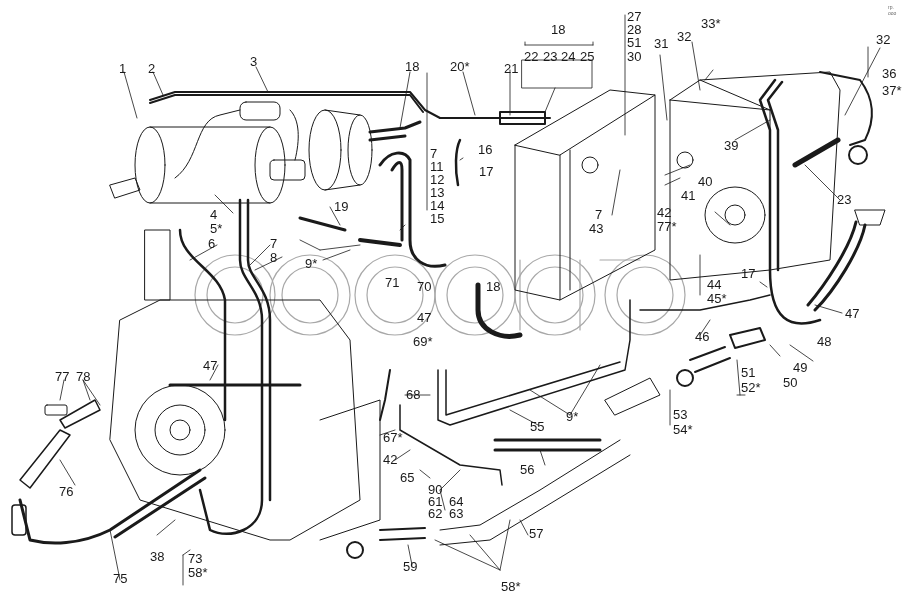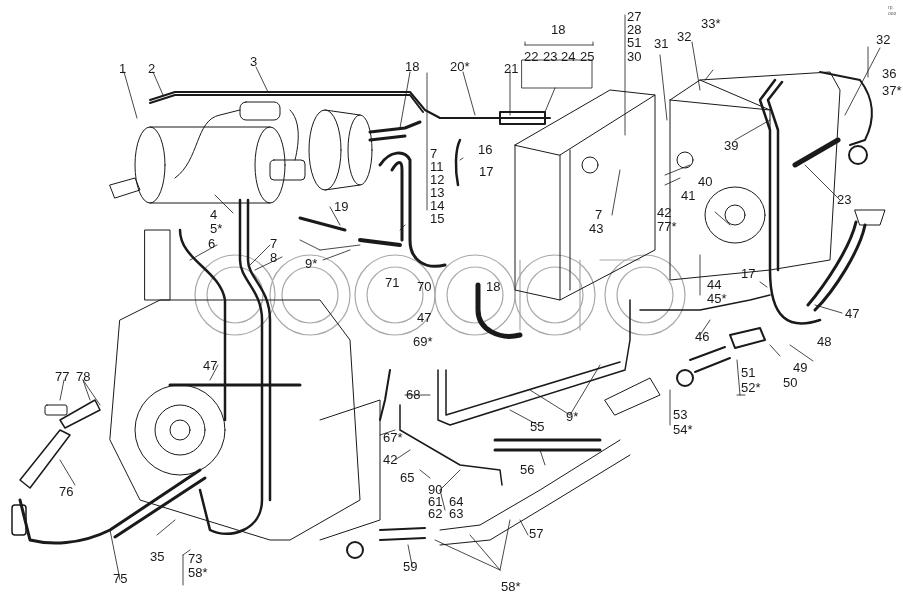--- a/index.html
+++ b/index.html
@@ -308,19 +308,19 @@
   <div class="lbl" style="left:383px;top:453px">42</div>
   <div class="lbl" style="left:520px;top:463px">56</div>
   <div class="lbl" style="left:59px;top:485px">76</div>
   <div class="lbl" style="left:400px;top:471px">65</div>
   <div class="lbl" style="left:428px;top:483px">90</div>
   <div class="lbl" style="left:428px;top:495px">61</div>
   <div class="lbl" style="left:449px;top:495px">64</div>
   <div class="lbl" style="left:428px;top:507px">62</div>
   <div class="lbl" style="left:449px;top:507px">63</div>
   <div class="lbl" style="left:529px;top:527px">57</div>
-  <div class="lbl" style="left:150px;top:550px">35</div>
+  <div class="lbl" style="left:150px;top:550px">38</div>
   <div class="lbl" style="left:188px;top:552px">73</div>
   <div class="lbl" style="left:188px;top:566px">58*</div>
   <div class="lbl" style="left:113px;top:572px">75</div>
   <div class="lbl" style="left:403px;top:560px">59</div>
   <div class="lbl" style="left:501px;top:580px">58*</div>
 </div>
 
 </body></html>

